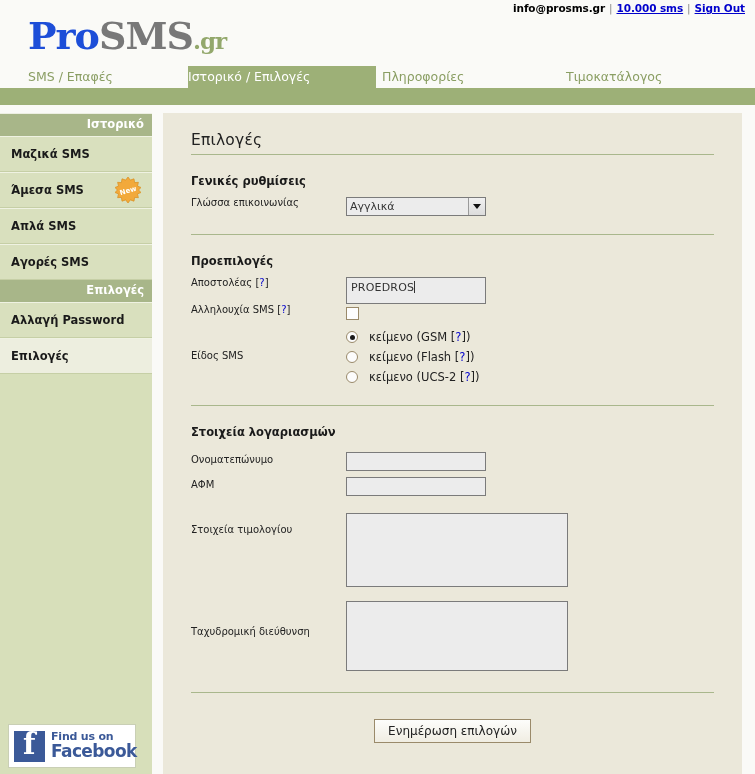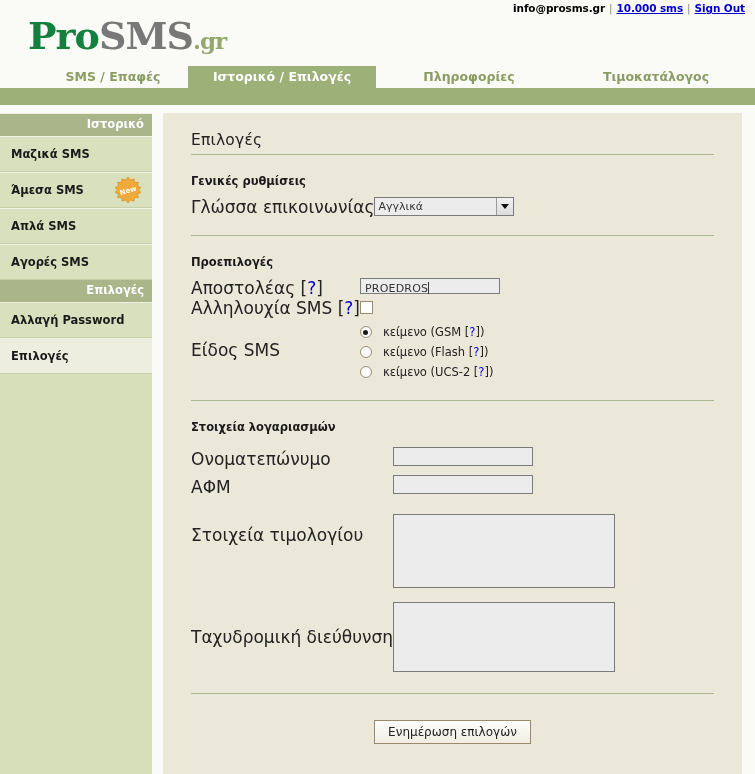--- a/index.html
+++ b/index.html
@@ -44,38 +44,37 @@
     padding-left: 28px;
     padding-top: 0px;
   }
   .logo {
     font-family: "DejaVu Serif", "Liberation Serif", serif;
     font-weight: bold;
     font-size: 38px;
     line-height: 40px;
     letter-spacing: -1px;
   }
-  .logo .pro { color: #15803d; }
+  .logo .pro { color: #1d4ed8; }
   .logo .sms { color: #787878; }
   .logo .gr  { color: #93A86C; font-size: 23px; }
 
   
   .nav {
     position: relative;
     height: 22px;
     margin-top: 6px;
   }
   .nav .tab {
     position: absolute;
     top: 0;
     height: 22px;
     line-height: 22px;
-    text-align: center;
     font-size: 12.5px;
-    font-weight: bold;
+    font-weight: normal;
     color: #8A9E63;
     cursor: pointer;
     white-space: nowrap;
   }
   .nav .tab.active {
     background: #9DB077;
     color: #FFFFFF;
   }
   .navbar-strip {
     height: 17px;
@@ -212,21 +211,21 @@
     border: 0;
     border-top: 1px solid #A9B78C;
     margin: 18px 0 0 0;
     height: 0;
   }
 
   table.form { border-collapse: collapse; width: 100%; }
   table.form td { vertical-align: top; padding: 0; }
   td.lbl {
     width: 155px;
-    font-size: 17px;
+    font-size: 10px;
     color: #222;
     padding: 4px 0 4px 14px;
     white-space: nowrap;
   }
   td.fld { padding: 2px 0; margin-top: 18px; }
 
   .help {
     color: #0000CC;
     text-decoration: none;
   }
@@ -272,21 +271,21 @@
   }
   .caret {
     display: inline-block;
     width: 1px;
     height: 12px;
     background: #333;
     vertical-align: -2px;
   }
   .inp-faux {
     width: 140px;
-    height: 16px;
+    height: 27px;
     background: #ECECEC;
     border: 1px solid #7B7B7B;
     box-sizing: border-box;
     font-size: 11px;
     padding: 3px 4px;
     color: #333;
     letter-spacing: 0.2px;
   }
 
   .chk {
@@ -401,20 +400,27 @@
 
     <div class="side-item">
       <span>Αλλαγή Password</span>
     </div>
 
 
     <div class="side-item selected">
       <span>Επιλογές</span>
     </div>
 
+    <div class="fb-box">
+      <span class="fb-icon"></span>
+      <span class="fb-text">
+        <span class="fb-l1">Find us on</span>
+        <span class="fb-l2">Facebook</span>
+      </span>
+    </div>
   </div>
 
   <div class="content">
 
     <div class="page-title">Επιλογές</div>
 
     <div class="section-title">Γενικές ρυθμίσεις</div>
 
     <table class="form">
       <tbody>

